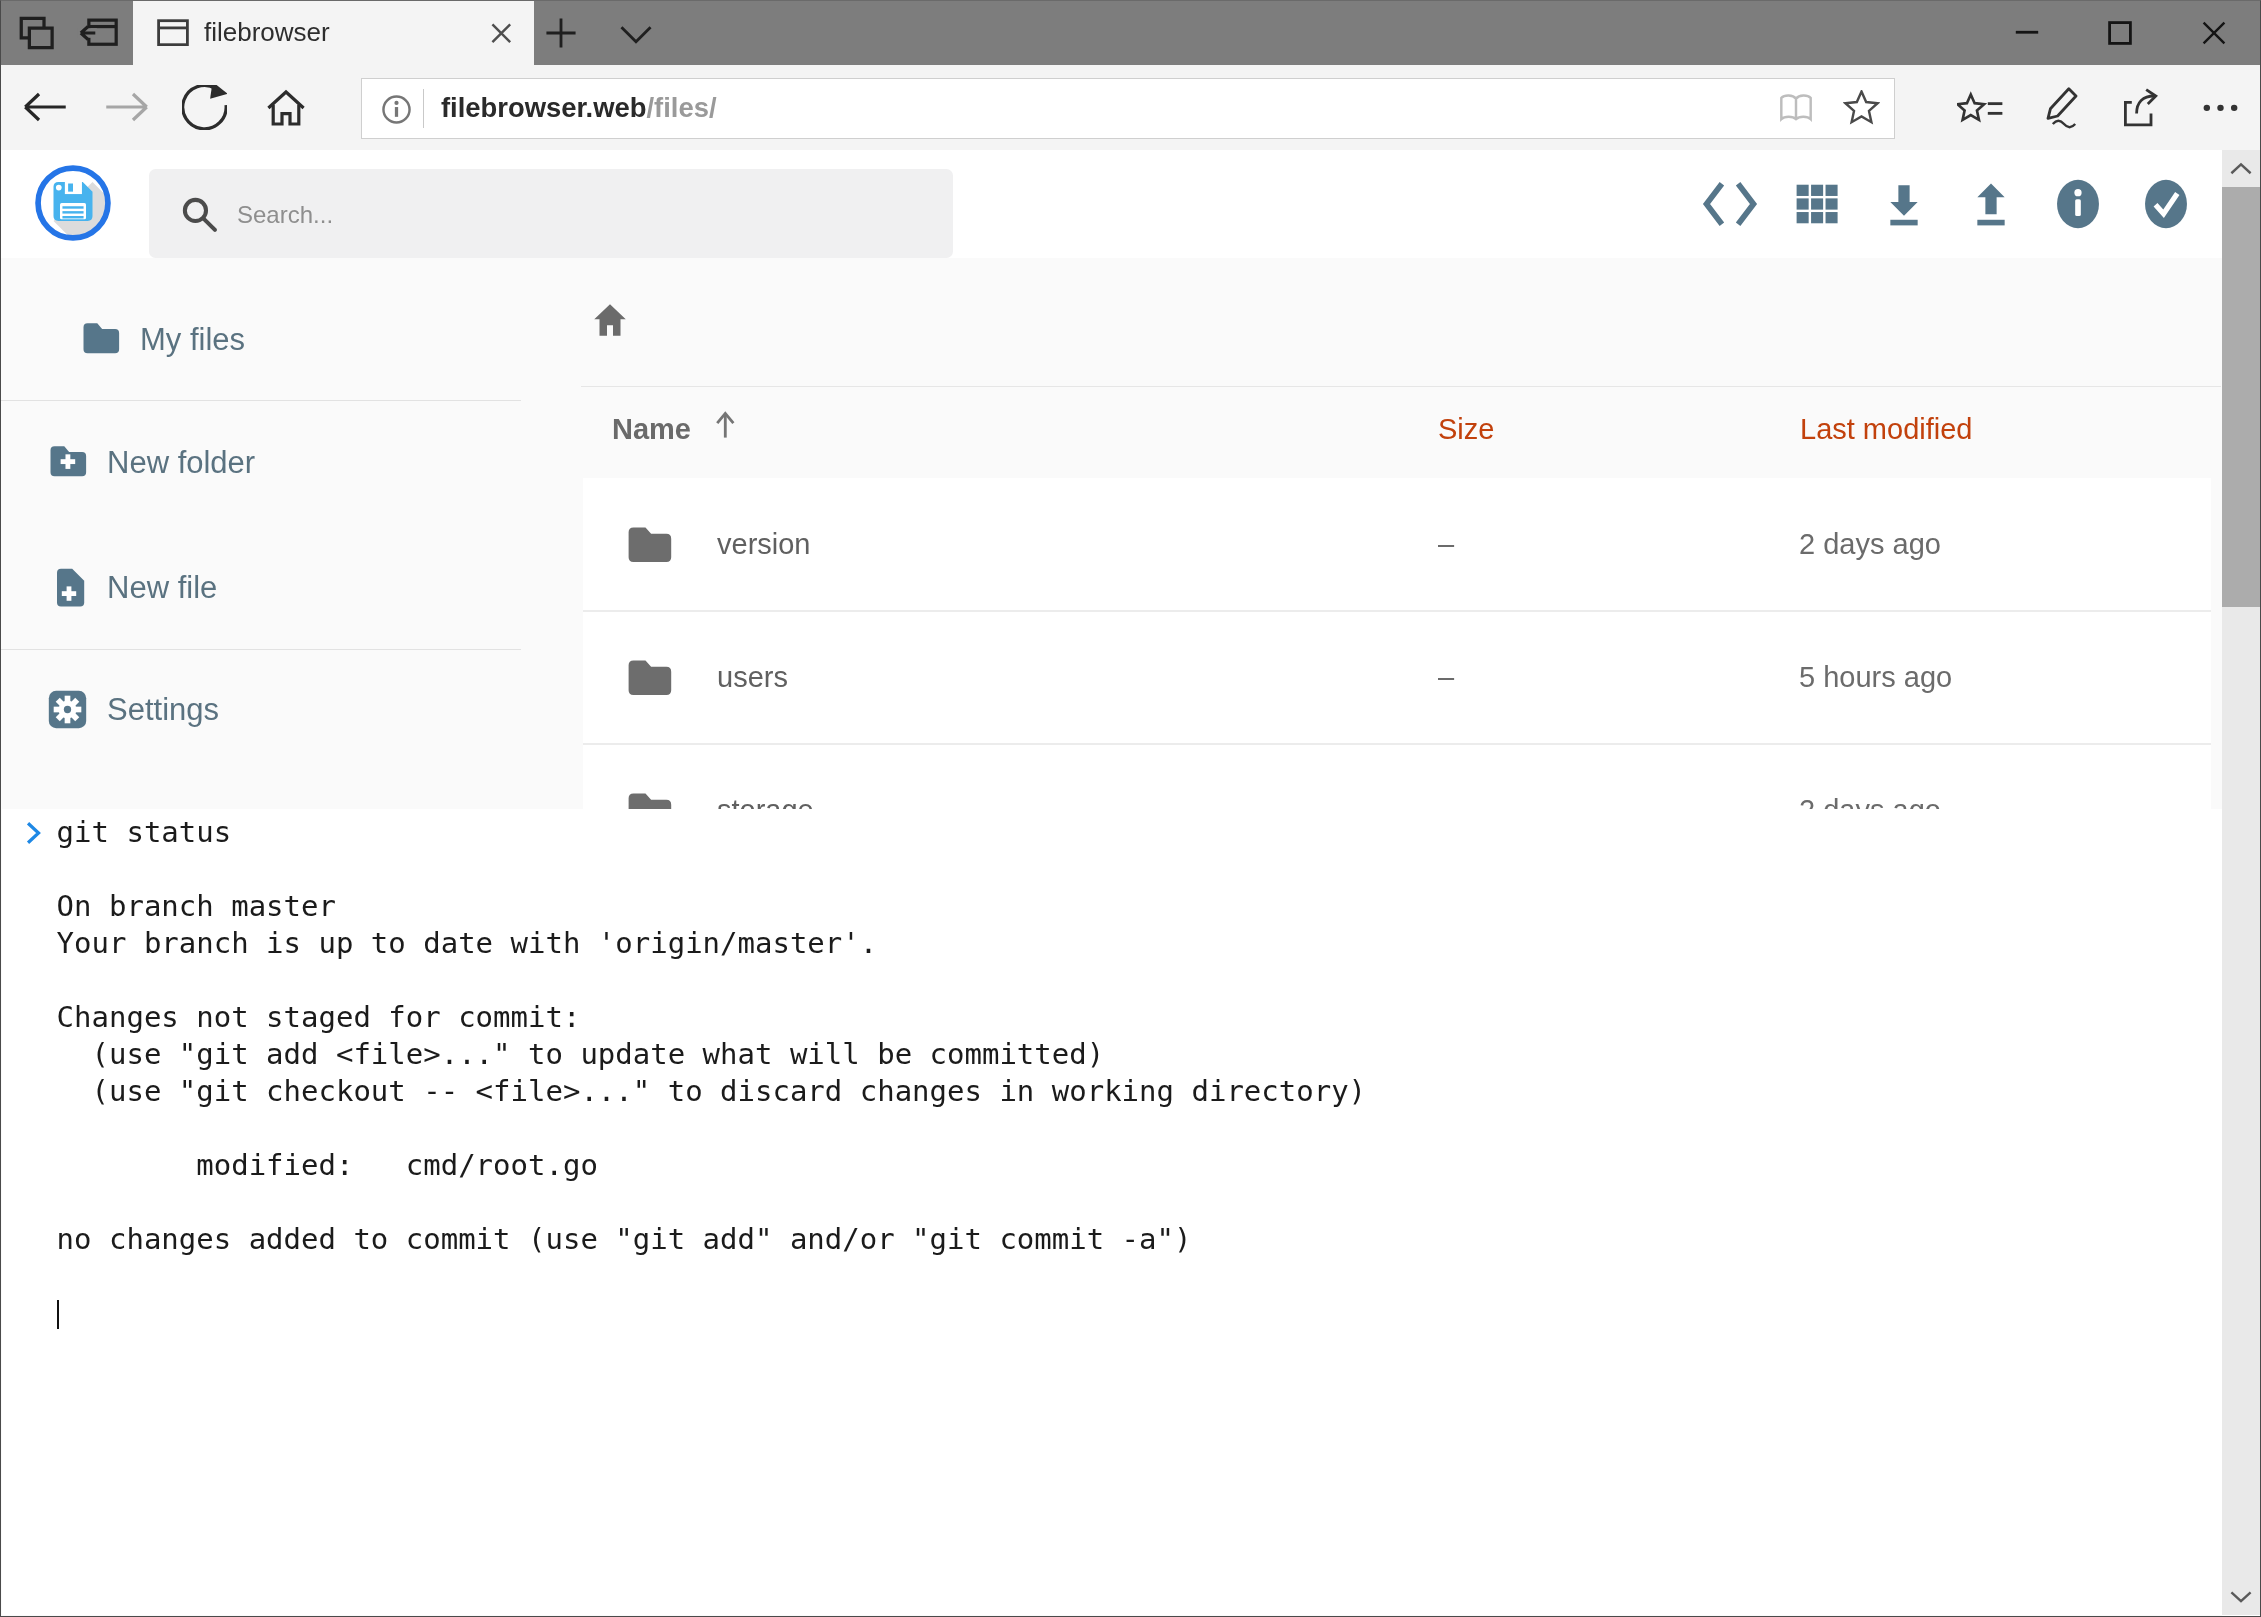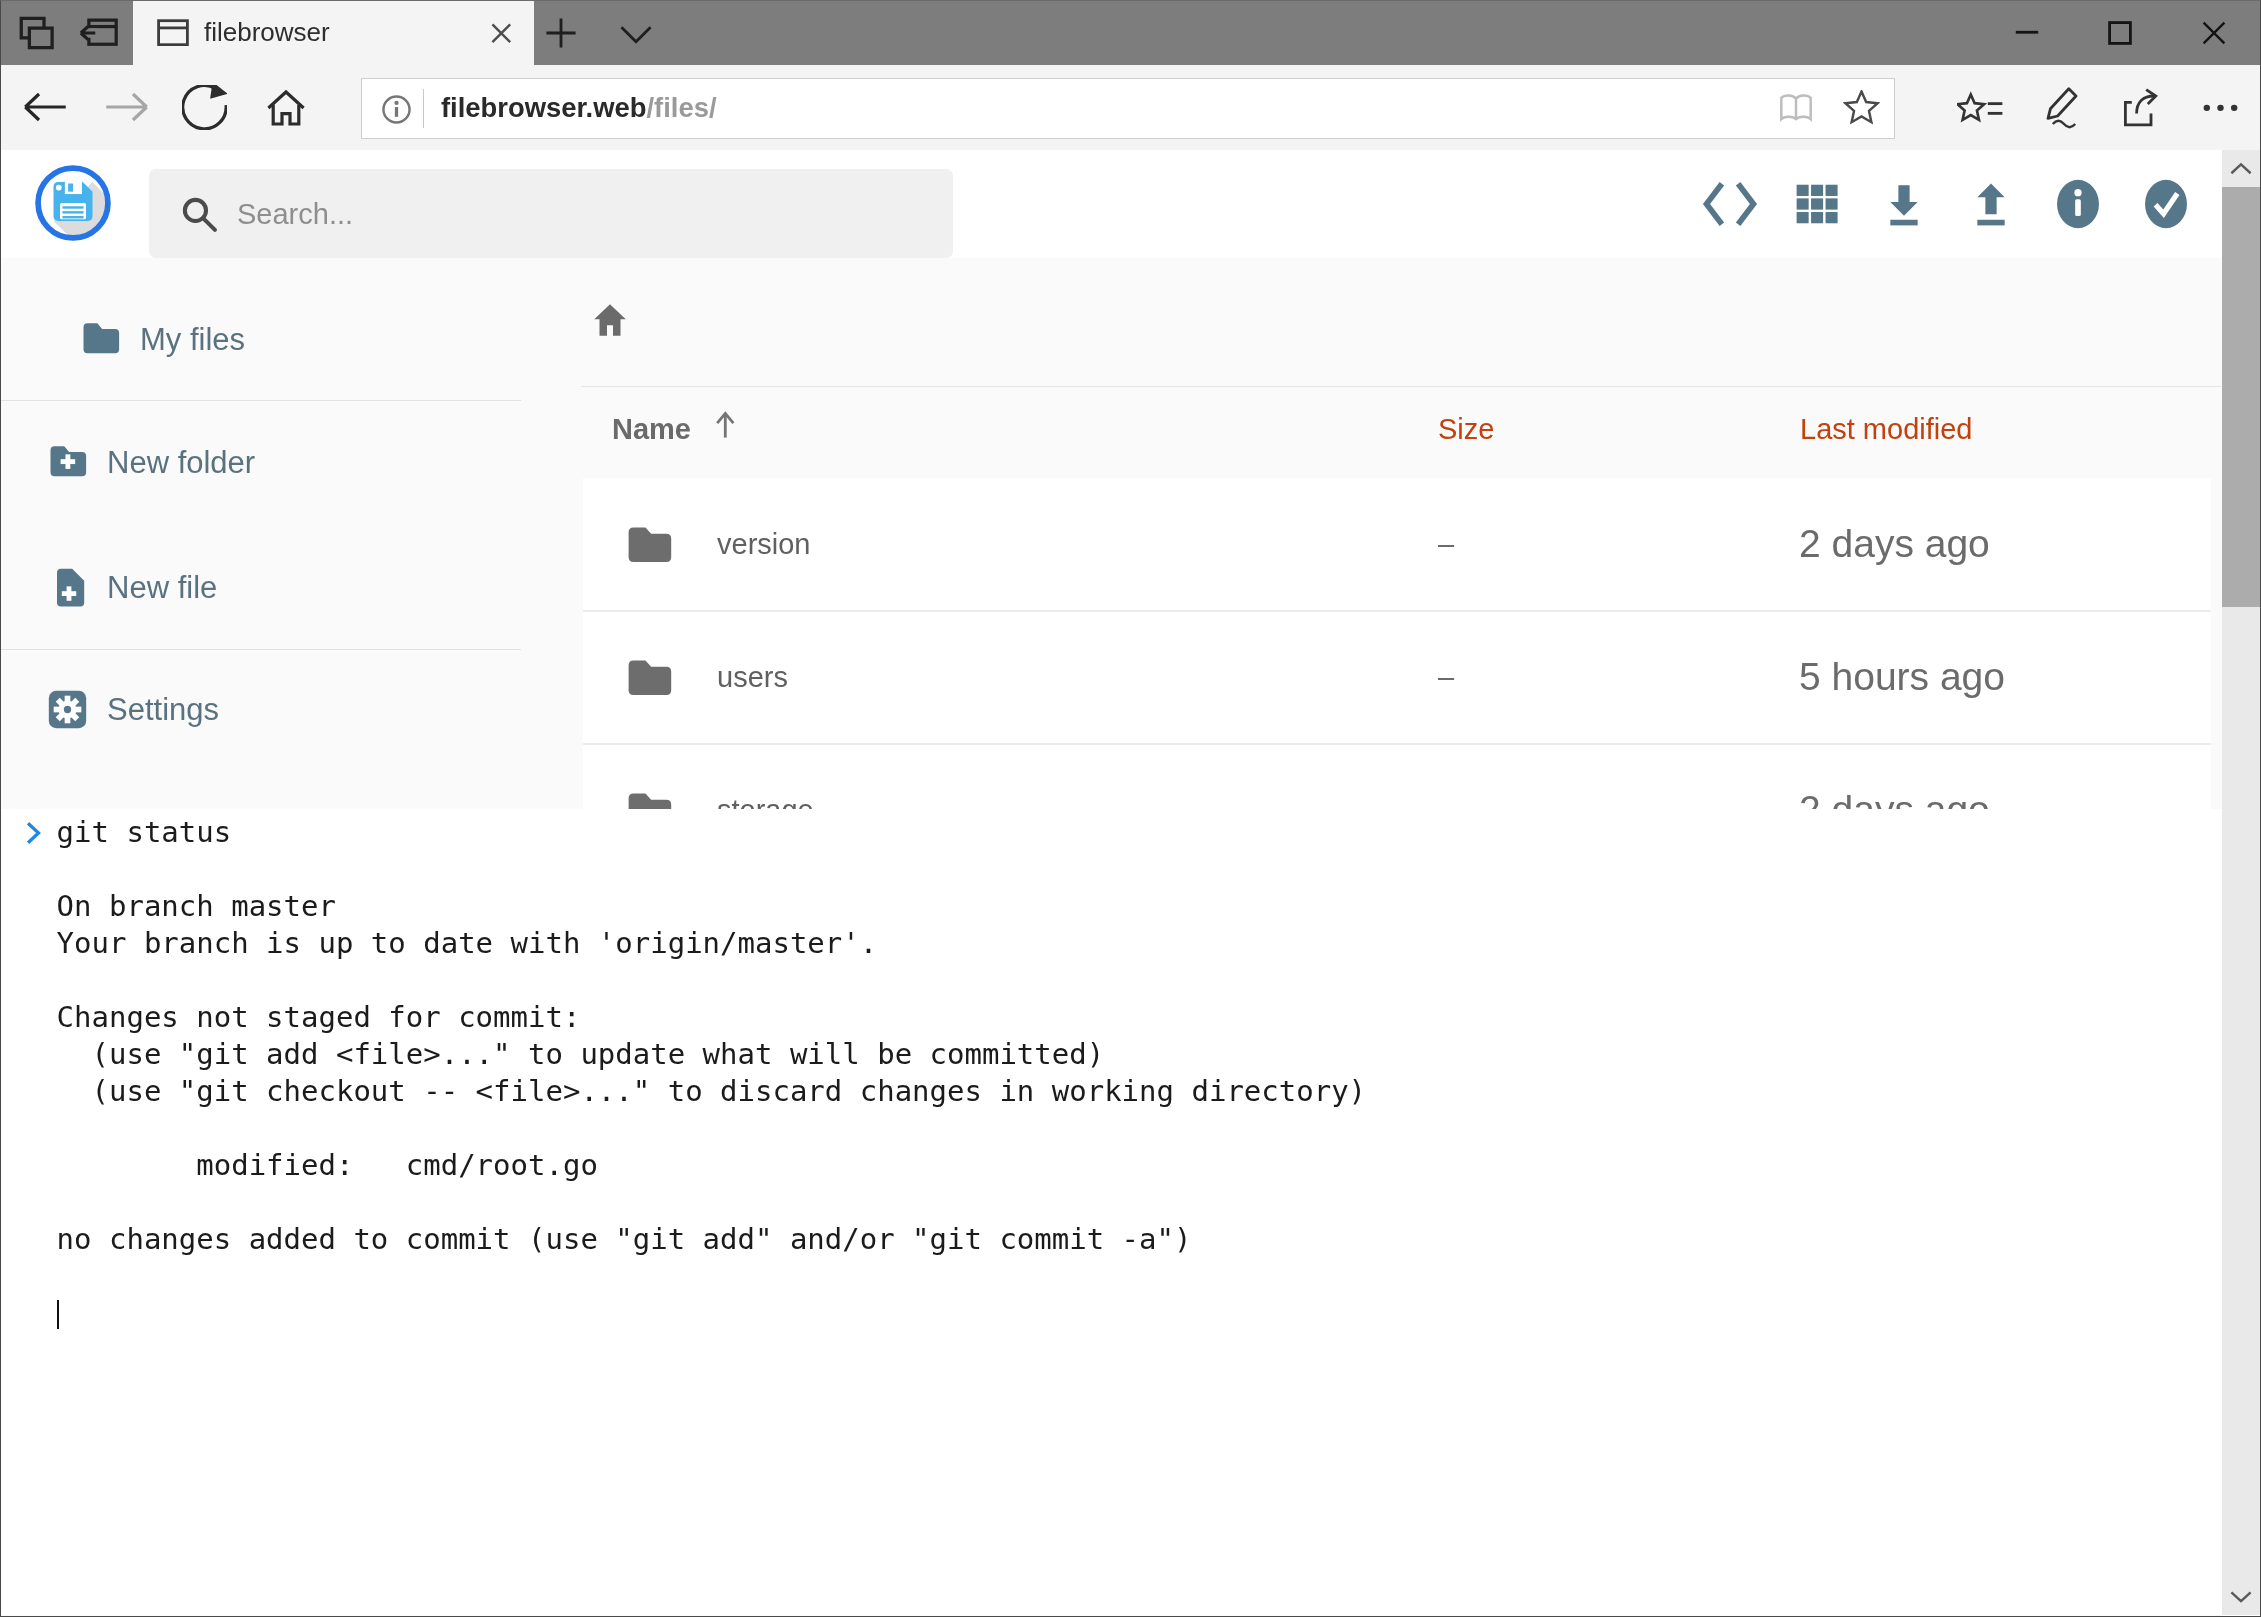--- a/index.html
+++ b/index.html
@@ -22,41 +22,41 @@
           border:1.6px solid #cfcfcf;box-sizing:border-box;}
   .url-sep{position:absolute;left:61px;top:9.7px;width:0.8px;height:39px;background:#c9c9c9;}
   .url-text{position:absolute;left:79px;top:0;height:58px;line-height:58px;font-size:27.4px;white-space:nowrap;font-weight:bold;}
   .url-host{color:#2a2a2a;}
   .url-path{color:#9a9a9a;}
 
   
   .appheader{position:absolute;left:0;top:150px;width:2222px;height:108px;background:#fff;}
   .searchbar{position:absolute;left:149px;top:19.4px;width:804px;height:89px;background:#f0f0f1;border-radius:6.5px;}
   .searchbar input{position:absolute;left:86px;top:0;width:694px;height:89px;border:none;outline:none;
-                   background:transparent;font-family:"Liberation Sans",sans-serif;font-size:29px;color:#6d28d9;}
+                   background:transparent;font-family:"Liberation Sans",sans-serif;font-size:24px;color:#6d28d9;}
   .searchbar input::placeholder{color:#8e8e8e;opacity:1;}
   .hdr-icon{position:absolute;top:0;height:108px;display:flex;align-items:center;justify-content:center;width:73px;}
 
   
   .content{position:absolute;left:0;top:258px;width:2222px;height:1359px;background:#fafafa;}
   .side-item{position:absolute;left:0;width:521px;height:69px;cursor:pointer;}
   .side-item .ico{position:absolute;left:48px;top:14.5px;}
   .side-item .lbl{position:absolute;left:107px;top:0;height:69px;line-height:69px;
                   font-size:31px;color:#5a7280;white-space:nowrap;}
   .side-div{position:absolute;left:0;width:521px;height:0.8px;background:#e2e2e2;}
 
   .main-div{position:absolute;left:581px;top:128px;width:1640px;height:0.8px;background:#e6e6e6;}
   .col-hdr{position:absolute;top:153px;height:36px;line-height:36px;font-size:29px;color:#c2410c;white-space:nowrap;}
   .col-name{left:612px;color:#6a6a6a;font-weight:700;}
   .card{position:absolute;left:583px;top:220px;width:1628px;height:396px;background:#fff;}
   .row{position:absolute;left:0;width:1628px;height:132px;}
   .row .ficon{position:absolute;left:44px;top:46px;}
   .row .fname{position:absolute;left:134px;top:0;height:132px;line-height:132px;font-size:29px;color:#606060;}
   .row .fsize{position:absolute;left:855px;top:0;height:132px;line-height:132px;font-size:29px;color:#6b6b6b;}
-  .row .fdate{position:absolute;left:1216px;top:0;height:132px;line-height:132px;font-size:39px;color:#6b6b6b;}
+  .row .fdate{position:absolute;left:1216px;top:0;height:132px;line-height:132px;font-size:29px;color:#6b6b6b;}
   .row-sep{position:absolute;left:0;width:1628px;height:1.6px;background:#ececec;}
 
   
   .terminal{position:absolute;left:1.6px;top:809px;width:2220px;height:806px;background:#fff;z-index:10;
             font-family:"DejaVu Sans Mono",monospace;font-size:29px;color:#1b1b1b;
             padding:4.8px 0 0 55px;box-sizing:border-box;}
   .t-line{height:37px;line-height:37px;white-space:pre;}
   .prompt-chevron{position:absolute;left:22.6px;top:11.3px;}
   .caret{display:inline-block;width:2.4px;height:29px;background:#111;vertical-align:middle;}
 

